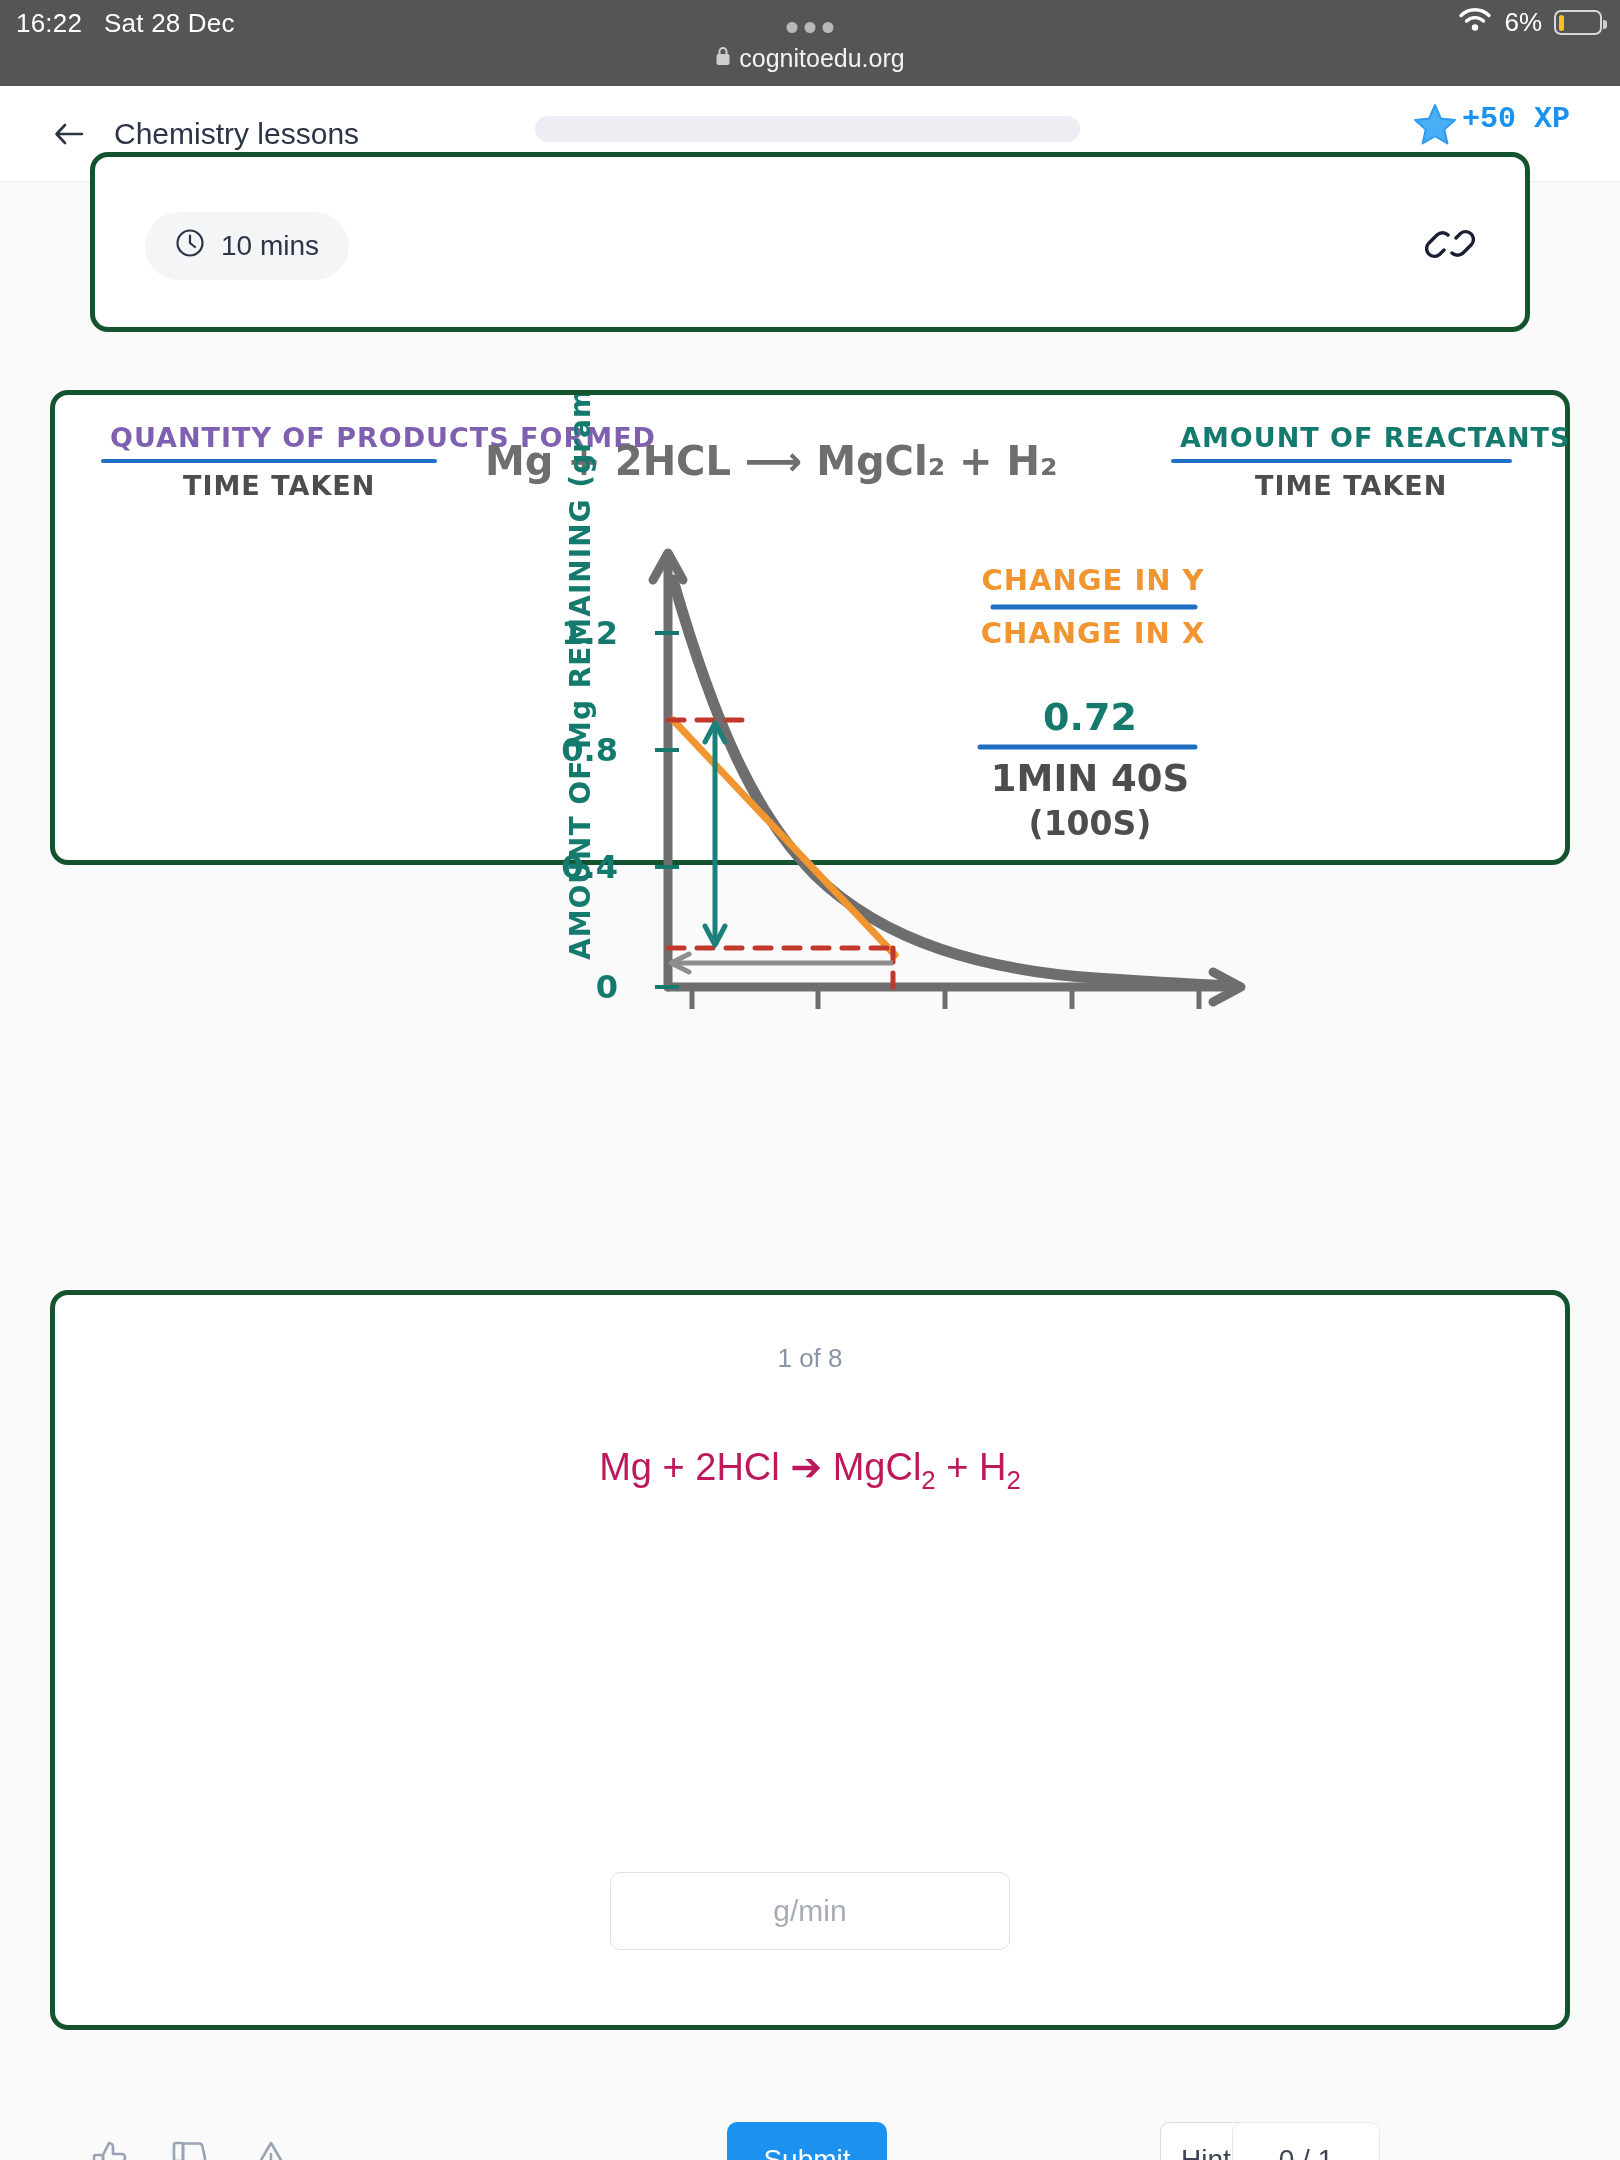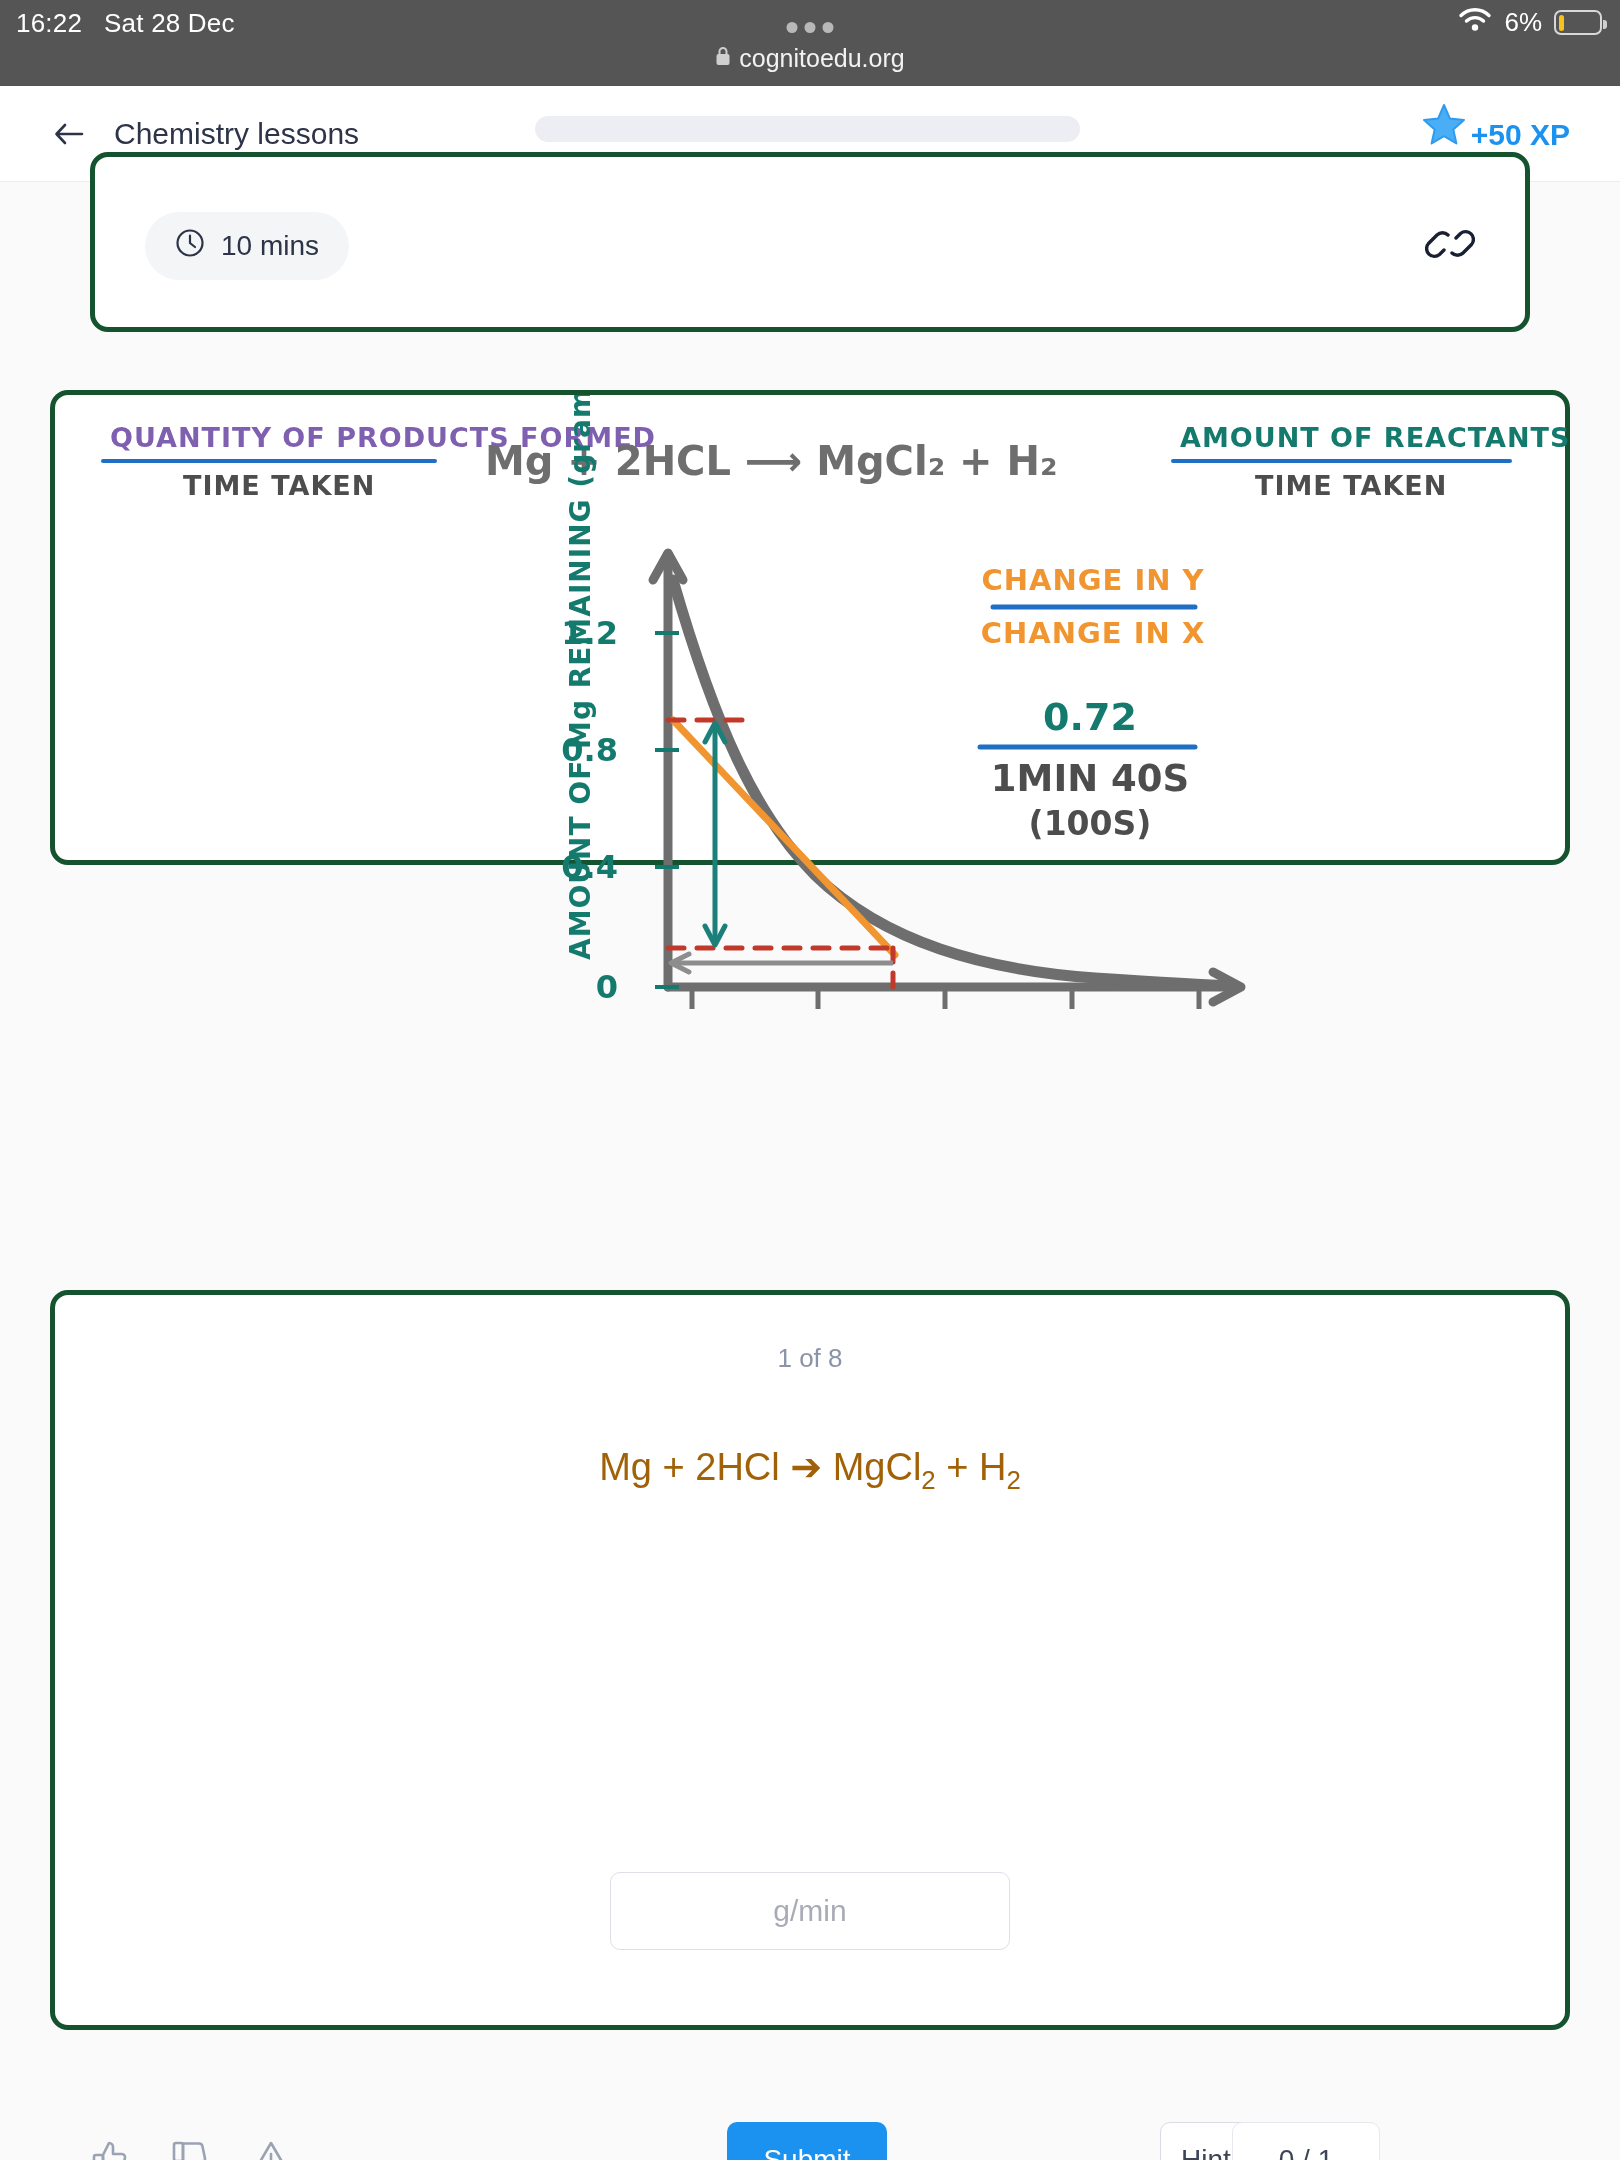--- a/index.html
+++ b/index.html
@@ -72,21 +72,21 @@
   .header-title {
     margin-left: 28px; font-size: 30px; color: #2d3447; font-weight: 400;
   }
   .header-progress {
     position: absolute; left: 535px; top: 116px;
     width: 545px; height: 26px; border-radius: 13px;
     background: #eceef3;
   }
   .xp-wrap {
     position: absolute; right: 50px; top: 102px;
-    display: flex; align-items: flex-end; gap: 4px;
+    display: flex; align-items: flex-start; gap: 4px; font-family: Liberation Mono, monospace;
   }
   .xp-text { font-size: 30px; font-weight: 700; color: #1b92f0; }
 
   
   .page {
     position: absolute; top: 182px; left: 0;
     width: 1620px; height: 1978px;
     background: #fafafa;
   }
   .card {
@@ -121,21 +121,21 @@
   
   .question-card {
     left: 50px; top: 1108px; width: 1520px; height: 740px;
   }
   .q-counter {
     position: absolute; top: 48px; left: 0; width: 100%;
     text-align: center; font-size: 26px; color: #8a93a8;
   }
   .q-equation {
     position: absolute; top: 150px; left: 0; width: 100%;
-    text-align: center; font-size: 38px; color: #a16207;
+    text-align: center; font-size: 38px; color: #be185d;
   }
   .q-equation sub { font-size: 0.68em; }
   .q-text {
     position: absolute; top: 250px; left: 160px; width: 1200px;
     text-align: center; font-size: 33px; line-height: 1.45; color: #3c4456;
   }
   .answer-input {
     position: absolute; left: 610px; top: 1690px;
     width: 400px; height: 78px;
     border: 1px solid #dde0e8; border-radius: 10px;

